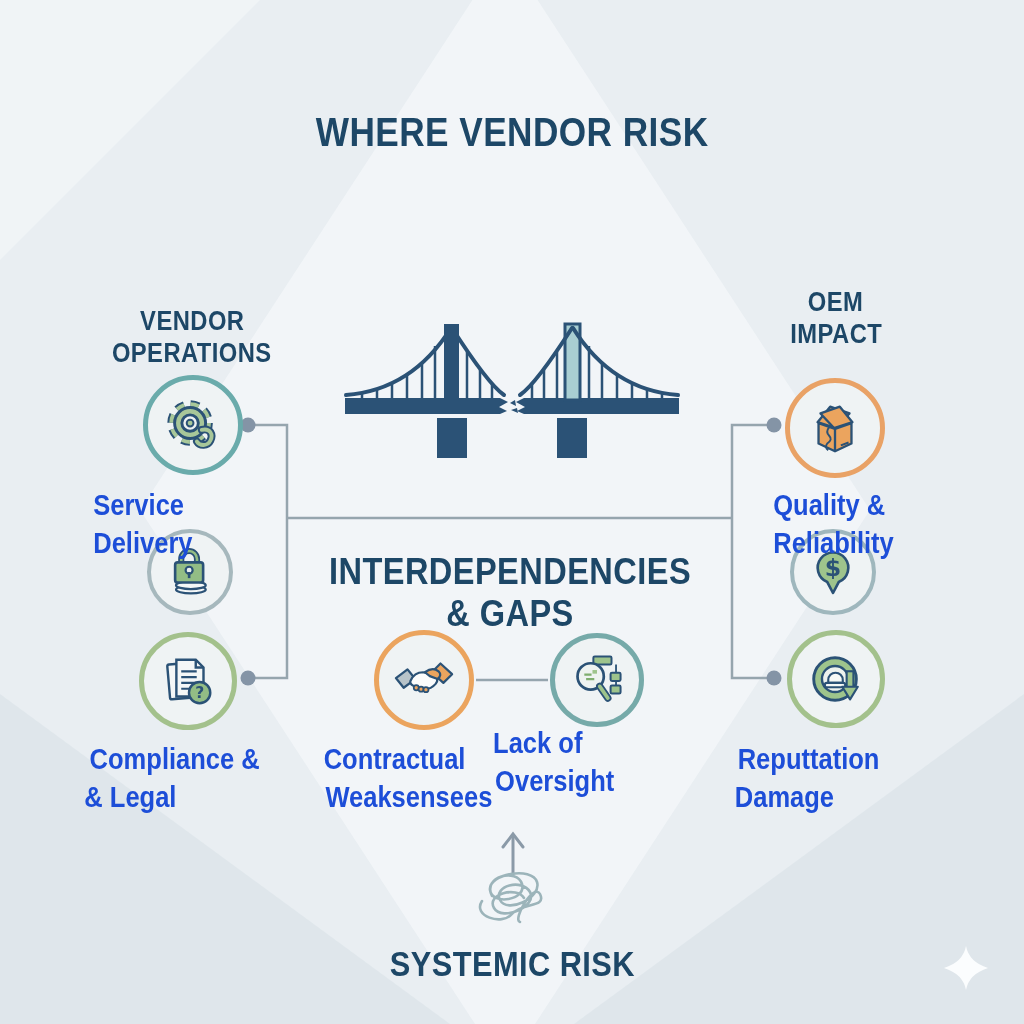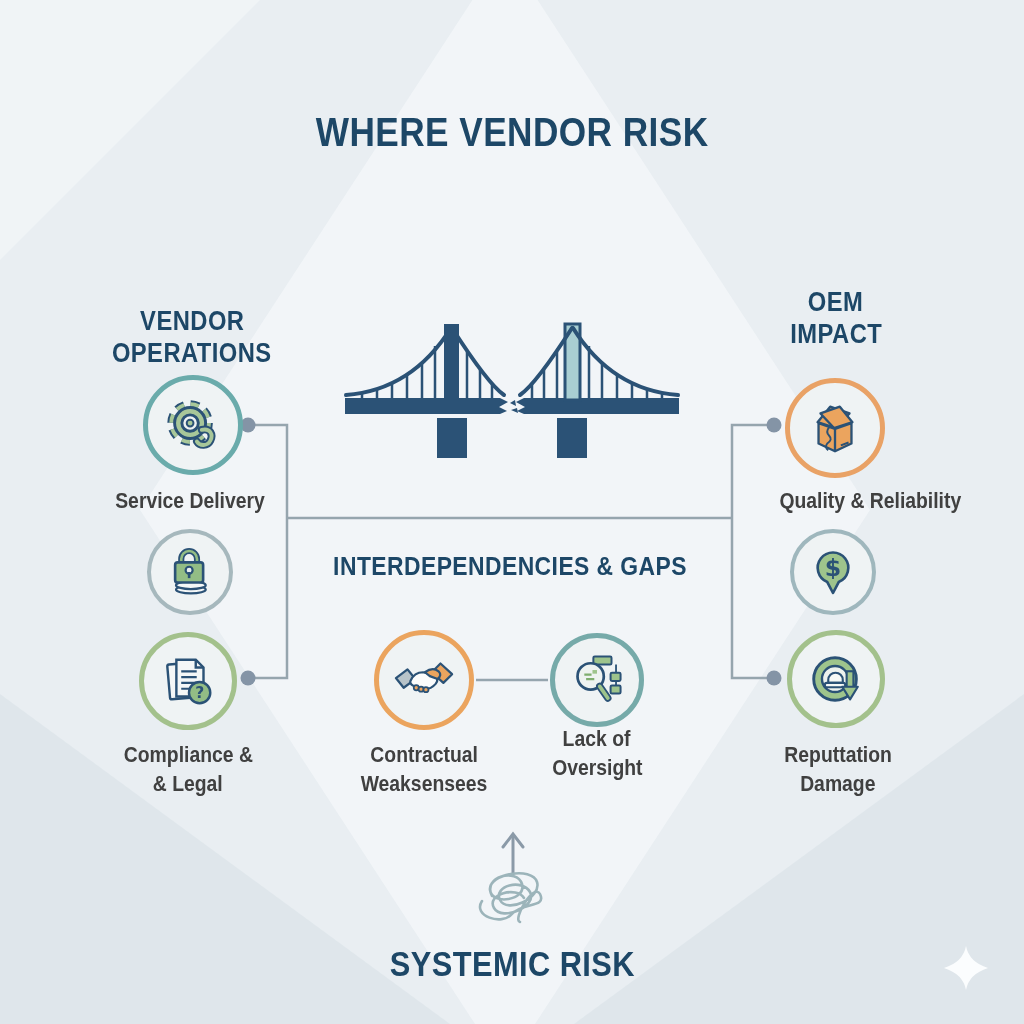--- a/index.html
+++ b/index.html
@@ -26,24 +26,24 @@
   .abs{position:absolute;}
   .condensed{display:inline-block;transform:scaleX(0.88);transform-origin:50% 50%;}
 
   .title{left:0;right:0;top:88px;text-align:center;color:#1d4767;z-index:3;}
   .title .line{display:block;font-weight:700;font-size:40px;line-height:1.1;letter-spacing:0.5px;margin-top:22px;}
 
   .col-header{width:260px;text-align:center;color:#1d4767;z-index:3;}
   .col-header .line{display:block;font-weight:700;font-size:27px;line-height:1.2;letter-spacing:0.5px;}
 
   .section-heading{width:420px;text-align:center;color:#1d4767;font-weight:700;
-    font-size:26px;letter-spacing:0.5px;z-index:3;}
-
-  .item-label{width:220px;text-align:center;color:#404040;font-weight:700;
-    font-size:22px;line-height:1.32;z-index:3;}
+    font-size:37px;letter-spacing:0.5px;z-index:3;}
+
+  .item-label{width:220px;color:#1d4ed8;font-weight:700;
+    font-size:29px;line-height:1.32;z-index:3;}
 
   .circle{border-radius:50%;background:#eff3f4;box-sizing:border-box;z-index:2;
     display:flex;align-items:center;justify-content:center;}
   .ring-teal{border:5px solid #6aabab;}
   .ring-gray{border:4.5px solid #a6b8bd;}
   .ring-green{border:5px solid #a3c18c;}
   .ring-orange{border:5px solid #e9a266;}
   .ring-grayteal{border:4.5px solid #9fb7bd;}
   .ring-orange2{border:5px solid #eba45e;}
   .ring-teal2{border:5px solid #76aaa9;}

